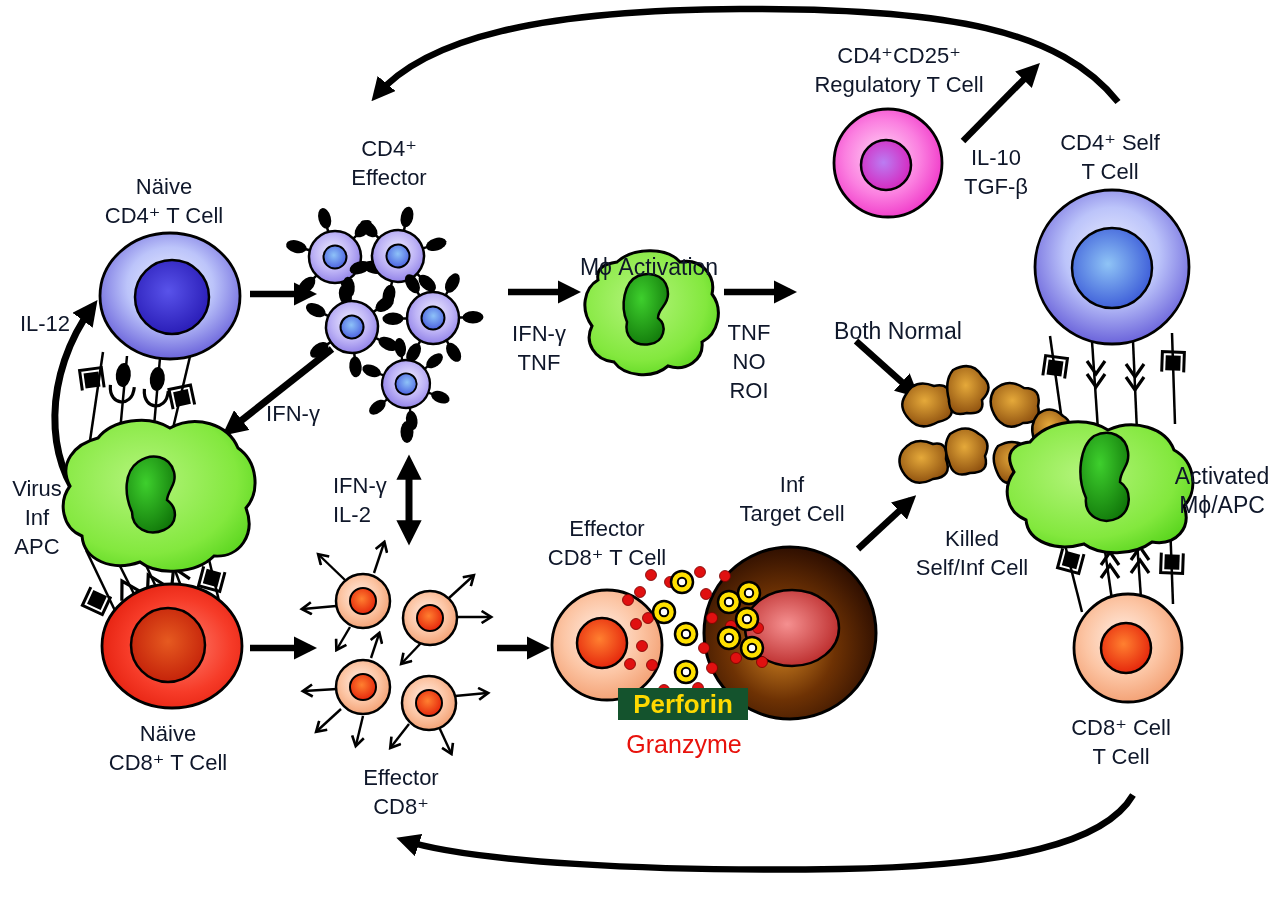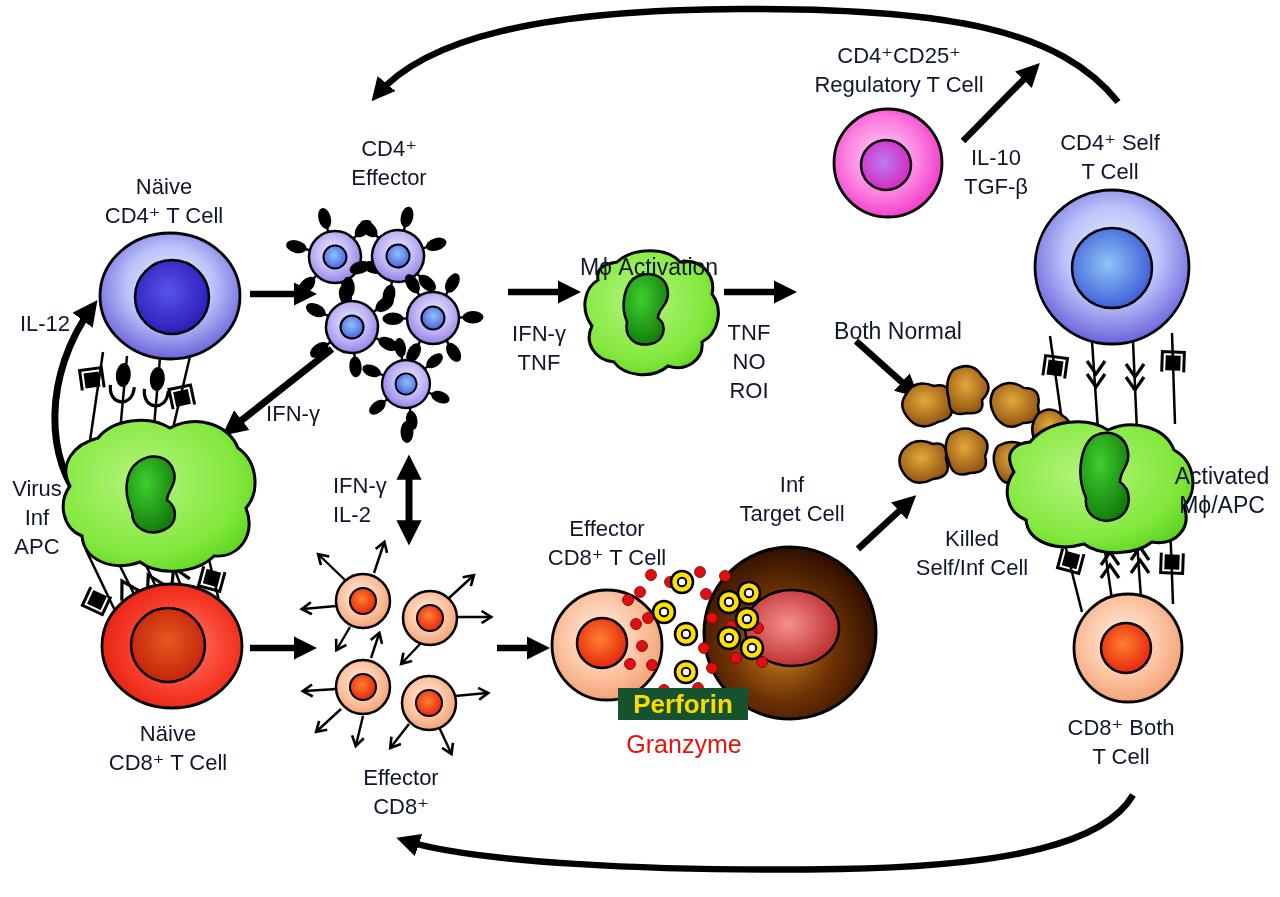--- a/index.html
+++ b/index.html
@@ -489,21 +489,21 @@
   <div>Activated</div>
   <div>Mϕ/APC</div>
 </div>
 
 <div class="lbl" style="left:972px;top:553px">
   <div>Killed</div>
   <div>Self/Inf Cell</div>
 </div>
 
 <div class="lbl" style="left:1121px;top:742px">
-  <div>CD8⁺ Both</div>
+  <div>CD8⁺ Cell</div>
   <div>T Cell</div>
 </div>
 
 <div class="lbl" style="left:607px;top:543px">
   <div>Effector</div>
   <div>CD8⁺ T Cell</div>
 </div>
 
 <div class="lbl" style="left:792px;top:499px">
   <div>Inf</div>

